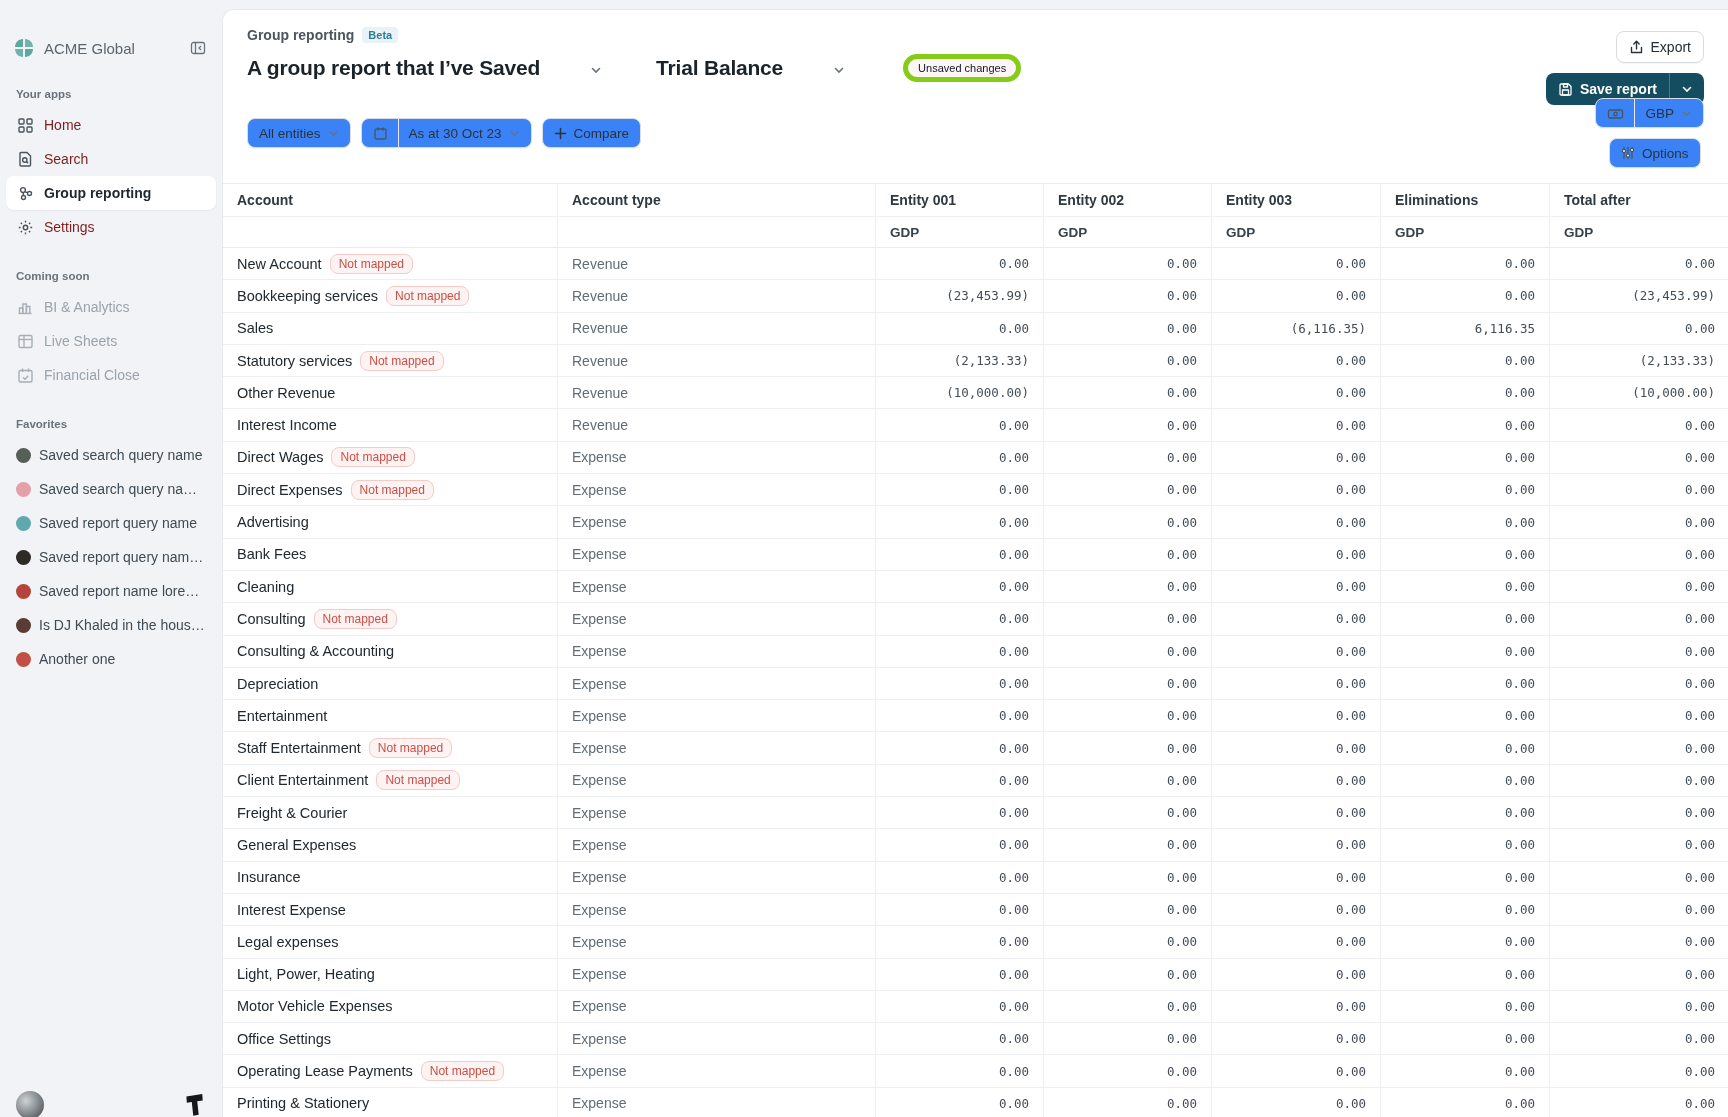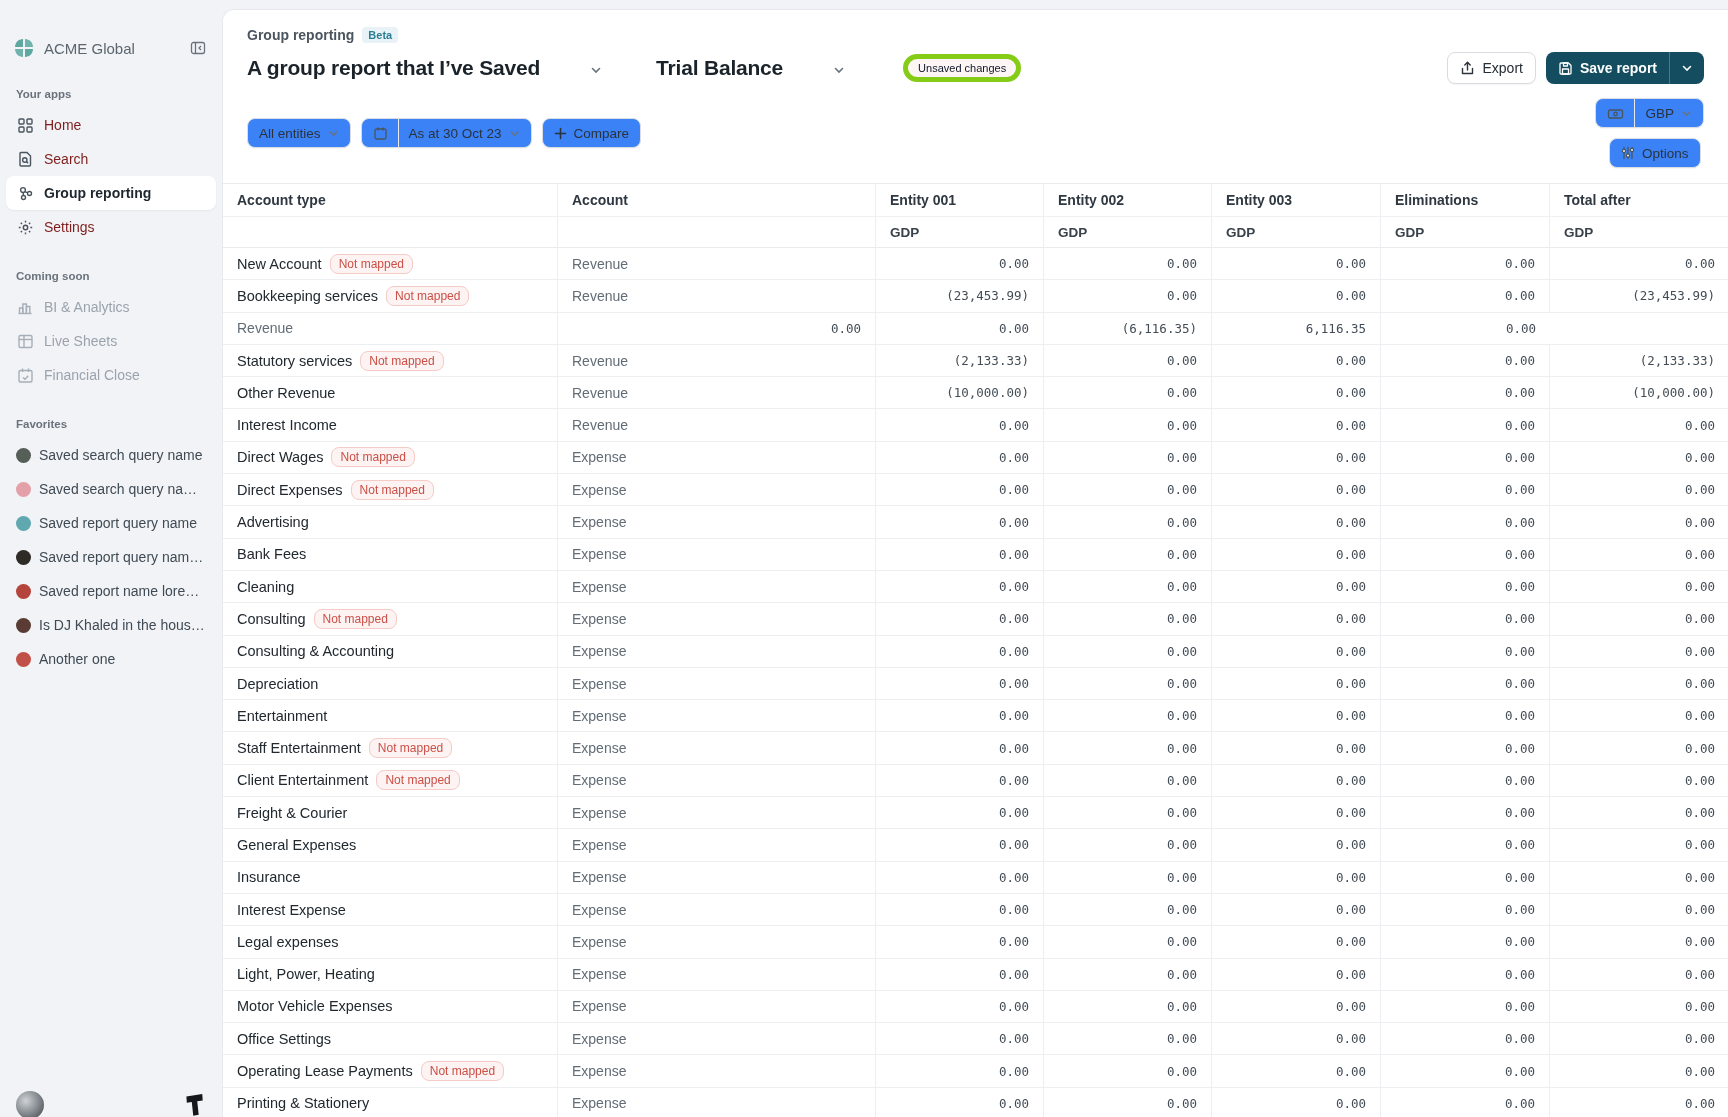--- a/index.html
+++ b/index.html
@@ -32,21 +32,21 @@
   
   .card { position:absolute; left:222px; top:9px; right:0; bottom:0; background:#fff; border-top-left-radius:12px; border:1px solid #e7e9ee; border-right:none; border-bottom:none; overflow:hidden; }
   .card-head { padding:16px 24px 0 24px; }
   .crumb-row { display:flex; align-items:center; gap:8px; height:18px; }
   .crumb { font-size:14px; font-weight:600; color:#4b555f; }
   .beta-badge { font-size:11px; font-weight:600; color:#2a7f96; background:#e9f2f6; border-radius:4px; padding:2px 6px; }
   .title-row { display:flex; align-items:center; margin-top:8px; height:32px;gap:44px; }
   .title-text { font-size:21px; font-weight:700; color:#1b232a; letter-spacing:-0.2px; cursor:pointer; }
   .title-chev { margin:4px 10px 0 6px; color:#6a737d; cursor:pointer; display:flex; }
   .unsaved-pill { margin-left:4px; font-size:11px; color:#0f172a; background:#fdf6f5; border:5px solid #84cc16; border-radius:999px; padding:3px 10px; }
-  .head-actions { margin-left:auto; display:flex; align-items:flex-end; gap:10px; }
+  .head-actions { margin-left:auto; display:flex; align-items:flex-end; gap:10px;flex-direction:column; }
   .btn { display:inline-flex; align-items:center; gap:7px; height:32px; padding:0 12px; background:#fff; border:1px solid #d8dce1; border-radius:8px; font-size:14px; font-weight:500; color:#242d35; cursor:pointer; box-shadow:0 1px 1px rgba(20,30,40,.04); }
   .split-btn { display:inline-flex; align-items:stretch; height:32px; border-radius:8px; background:#134d5f; color:#fff; overflow:hidden; cursor:pointer; }
   .split-main { display:flex; align-items:center; gap:7px; padding:0 12px; font-size:14px; font-weight:700; }
   .split-div { width:1px; background:rgba(255,255,255,.25); }
   .split-caret { width:34px; display:flex; align-items:center; justify-content:center; }
   
   .filter-row { display:flex; align-items:center; margin-top:14px; padding:0 24px; }
   .fbtn { display:inline-flex; align-items:center; gap:7px; height:30px; padding:0 11px; background:#3b82f6; border:1px solid #dadee3; border-radius:8px; font-size:13.5px; color:#2a333c; cursor:pointer; box-shadow:0 1px 1px rgba(20,30,40,.04); }
   .fbtn + .fbtn { margin-left:10px; }
   .seg-div { width:1px; height:28px; background:#e6e9ed; margin:0 3px; }
@@ -316,22 +316,22 @@
           <line x1="11" y1="1.5" x2="11" y2="12.5"></line>
             <circle cx="11" cy="4" r="1.6" fill="#fff"></circle>
         </svg>
         <span>Options</span>
       </button>
     </span>
   </div>
 
   <div class="table">
     <div class="trow hrow1" id="thead1">
+        <div>Account</div>
         <div>Account type</div>
-        <div>Account</div>
         <div>Entity 001</div>
         <div>Entity 002</div>
         <div>Entity 003</div>
         <div>Eliminations</div>
         <div>Total after</div>
       </div>
     <div class="trow hrow2" id="thead2">
         <div></div>
         <div></div>
         <div>GDP</div>
@@ -359,20 +359,23 @@
             <span class="nm-badge">Not mapped</span>
           </div>
           <div class="c-type">Revenue</div>
           <div class="c-num">(23,453.99)</div>
           <div class="c-num">0.00</div>
           <div class="c-num">0.00</div>
           <div class="c-num">0.00</div>
           <div class="c-num">(23,453.99)</div>
         </div>
         <div class="trow brow">
+          <div class="c-account">
+            <span>Sales</span>
+          </div>
           <div class="c-type">Revenue</div>
           <div class="c-num">0.00</div>
           <div class="c-num">0.00</div>
           <div class="c-num">(6,116.35)</div>
           <div class="c-num">6,116.35</div>
           <div class="c-num">0.00</div>
         </div>
         <div class="trow brow">
           <div class="c-account">
             <span>Statutory services</span>

